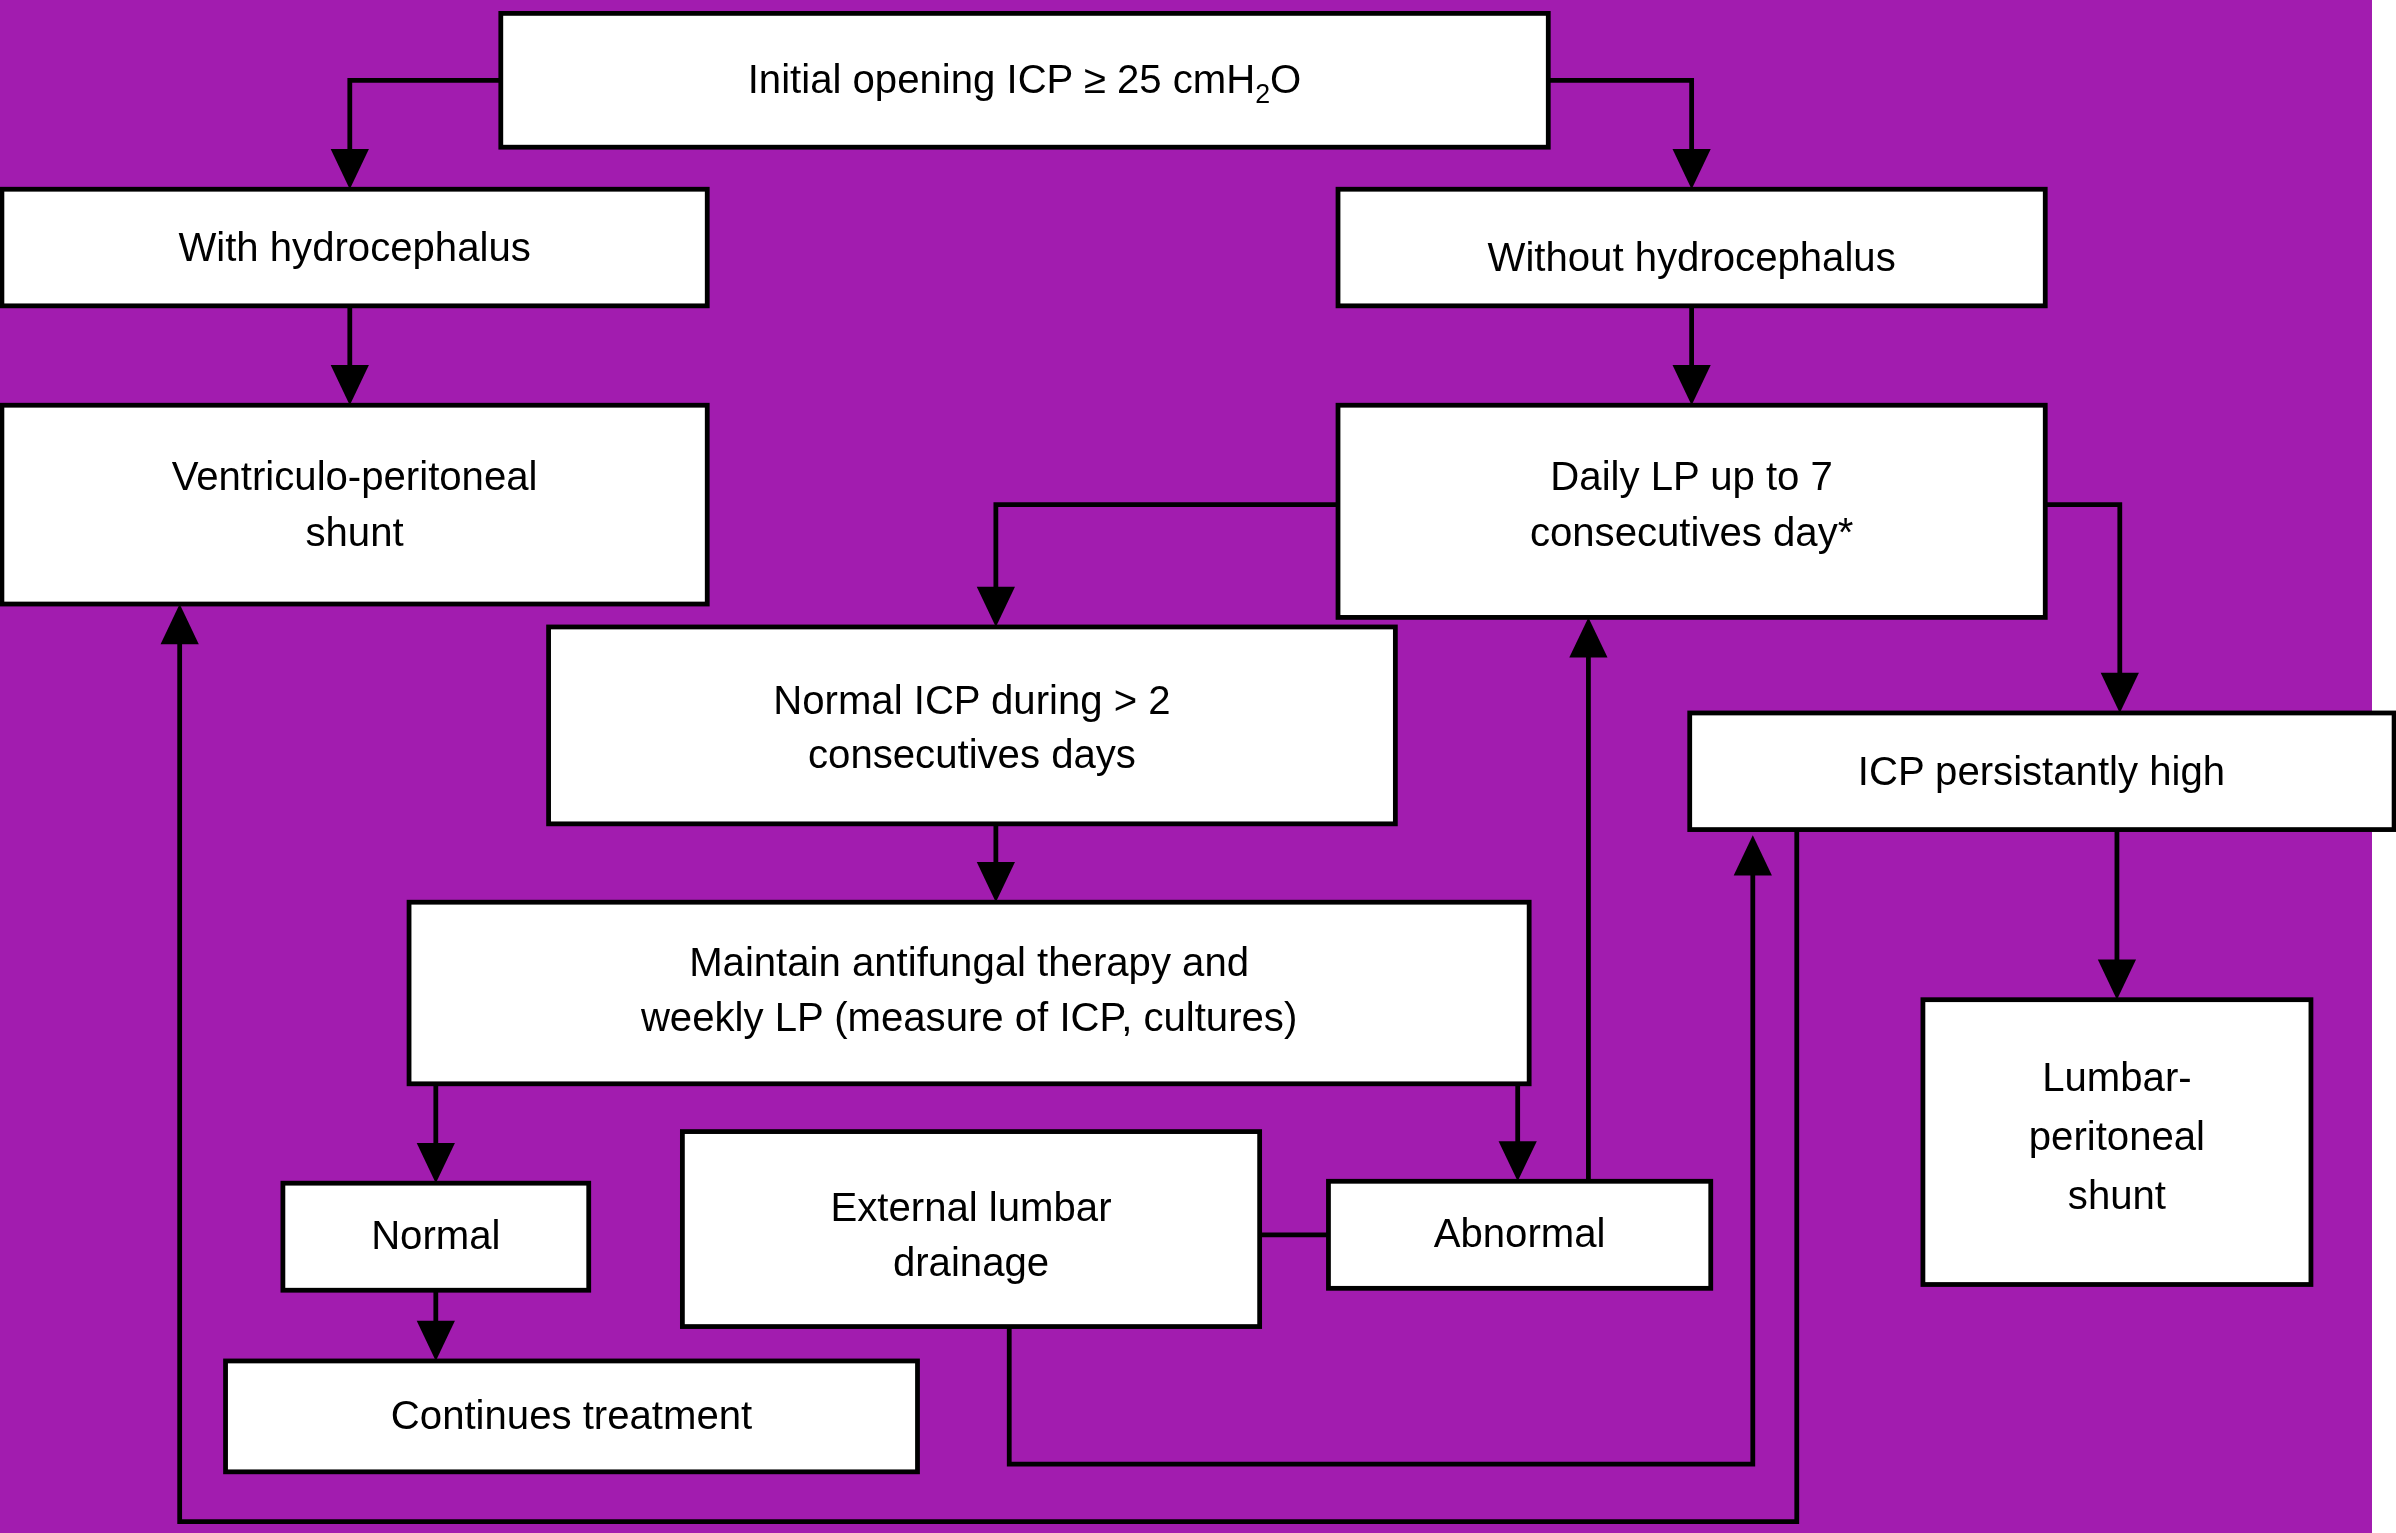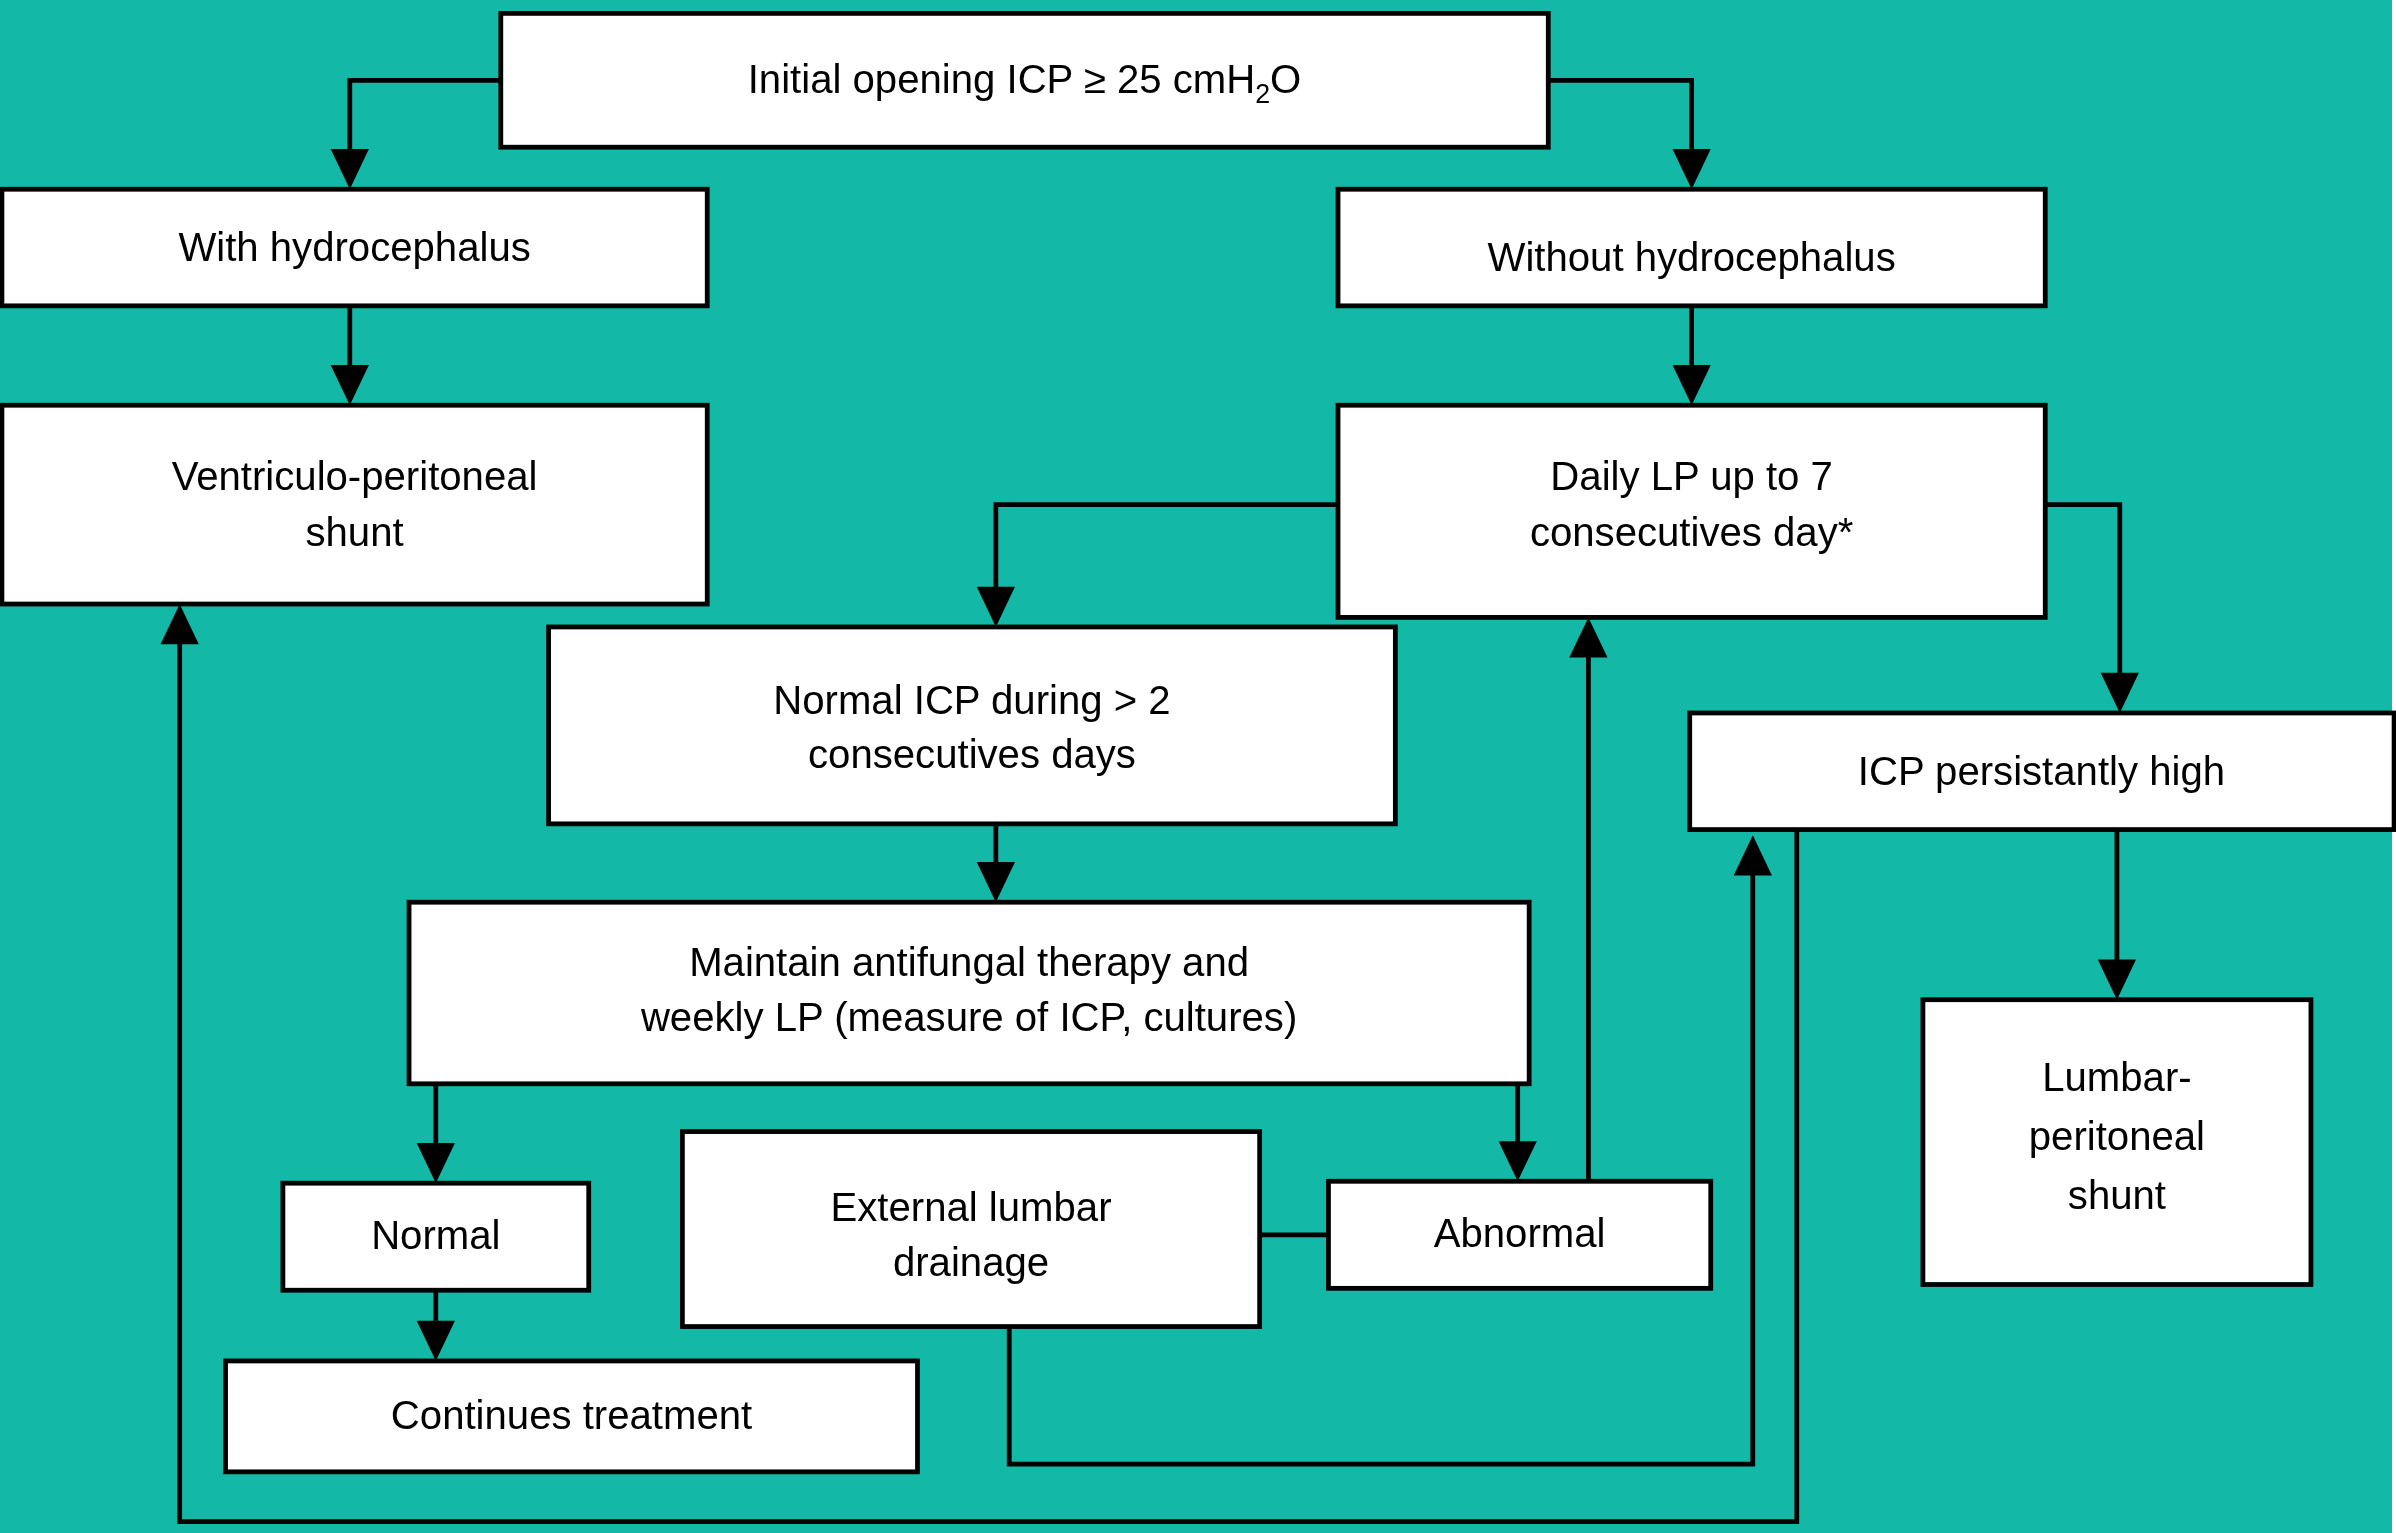--- a/index.html
+++ b/index.html
@@ -4,23 +4,22 @@
 <style>
   html, body {
     margin: 0;
     padding: 0;
     background: #ffffff;
   }
   #stage {
     position: relative;
     width: 2372px;
     height: 1533px;
-    background: #14b8a6;
+    background: #a21caf;
     font-family: "Liberation Sans", sans-serif;
-    padding-left: 20px;
   }
   #flow {
     position: absolute;
     top: 0;
     left: 0;
     width: 2396px;
     height: 1533px;
     display: block;
   }
   .node-rect {

